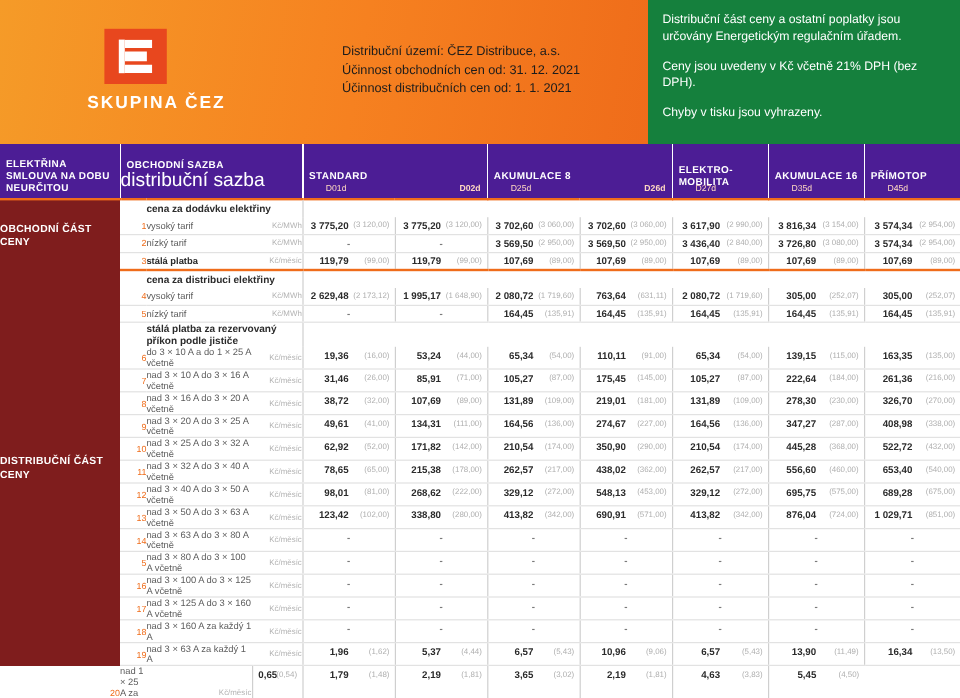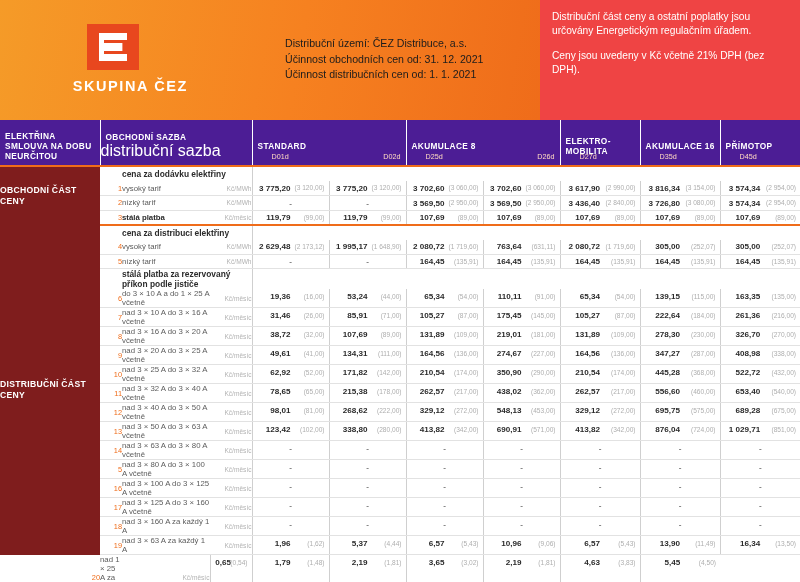--- a/index.html
+++ b/index.html
@@ -34,21 +34,21 @@
   }
   .logo-text {
     text-align: right; color: #fff; font-size: 14.5px; font-weight: bold;
     letter-spacing: 1.6px;
   }
   .header-info {
     position: absolute; left: 285px; top: 36px;
     font-size: 10.6px; color: #1c1c1c; line-height: 15.5px;
   }
   .header-right {
-    flex: 1; background: #ef4444; color: #ffffff;
+    flex: 1; background: #15803d; color: #ffffff;
     padding: 10px 14px 0 12px; font-size: 10.2px; line-height: 14px;
   }
   .header-right p { margin-bottom: 11px; }
   .header-right p:last-child { margin-bottom: 0; }
 
   
   table.pricing { border-collapse: collapse; width: 800px; table-layout: fixed; }
   table.pricing td, table.pricing th { padding: 0; vertical-align: middle; }
 
   
@@ -58,21 +58,21 @@
     position: relative;
   }
   .colhead .ttl {
     display: block; font-size: 8.3px; font-weight: bold; letter-spacing: .35px;
     padding: 6px 4px 0 5px; line-height: 10px;
   }
   .colhead .code {
     position: absolute; bottom: 4px; left: 19px;
     font-size: 7.2px; color: #ffd9c2; font-weight: normal;
   }
-  .colhead .code.second { left: auto; right: 5px; }
+  .colhead .code.second { left: auto; right: 5px; font-weight: bold; }
 
   
   .sect {
     background: #7f1d1d; color: #ffffff; font-size: 8.6px; font-weight: bold;
     letter-spacing: .3px; vertical-align: top; padding: 5px 6px 0 12px;
     line-height: 11px;
   }
 
   
   .grouprow td { height: 15px; }
@@ -121,20 +121,21 @@
       </div>
       <div class="header-info">
         <div>Distribuční území: ČEZ Distribuce, a.s.</div>
         <div>Účinnost obchodních cen od: 31. 12. 2021</div>
         <div>Účinnost distribučních cen od: 1. 1. 2021</div>
       </div>
     </div>
     <div class="header-right">
       <p>Distribuční část ceny a ostatní poplatky jsou určovány Energetickým regulačním úřadem.</p>
       <p>Ceny jsou uvedeny v Kč včetně 21% DPH (bez DPH).</p>
+      <p>Chyby v tisku jsou vyhrazeny.</p>
     </div>
   </div>
 
   <table class="pricing">
     <colgroup>
       <col style="width:100px">
         <col style="width:22px">
         <col style="width:88px">
         <col style="width:42px">
       <col style="width:77px">

